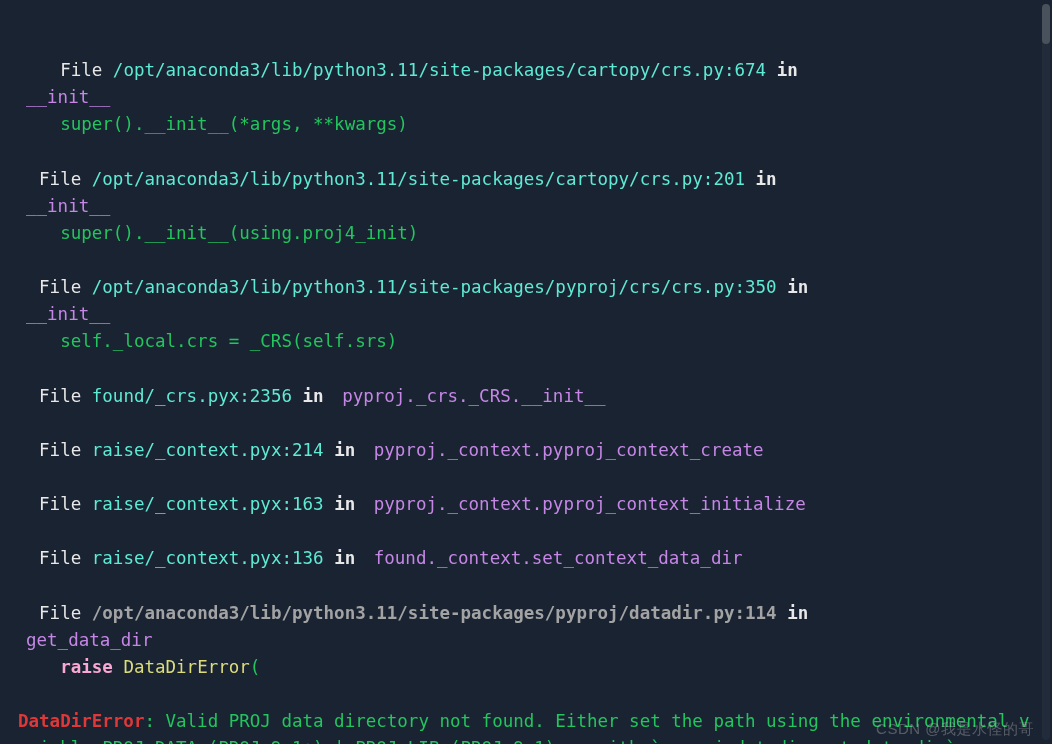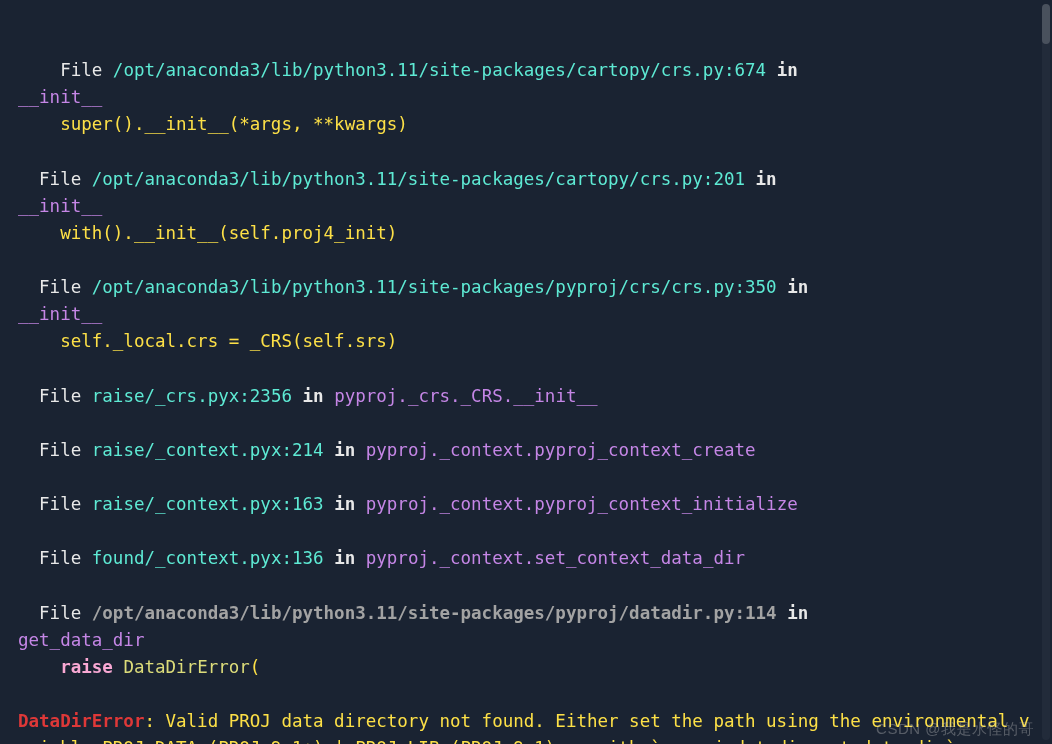--- a/index.html
+++ b/index.html
@@ -19,23 +19,23 @@
     font-family: "Menlo", "Consolas", "DejaVu Sans Mono", monospace;
     font-size: 17.5px;
     line-height: 1.55;
     color: #e8e8e8;
     white-space: pre-wrap;
     word-break: break-all;
     position: relative;
   }
   .path-dim  { color: #5eead4; }
   .path-file { color: #a3a3a3; font-weight: bold;}
-  .path-func { color: #c586e6; }
+  .path-func { color: #c586e6; margin-left: 8px; }
   .kw-in     { color: #e8e8e8; font-weight: bold; }
-  .code      { color: #fde047; margin-top: 20px; }
+  .code      { color: #22c55e; margin-top: 20px; }
   .kw-raise  { color: #f9a8d4; font-weight: bold;}
   .exc-name  { color: #dcdc7a; }
   .err       { color: #de3838; font-weight: bold;}
   .watermark {
     position: absolute;
     bottom: 5px;
     right: 18px;
     color: rgba(200,200,200,0.35);
     font-family: "PingFang SC","Microsoft YaHei",sans-serif;
     font-size: 15px;
@@ -59,33 +59,33 @@
 </head>
 <body>
 
 <div class="terminal" id="term">
   <span>  <span>File</span> <span class="path-dim">/opt/anaconda3/lib/python3.11/site-packages/cartopy/crs.py:674</span> <span class="kw-in">in</span>
 <span class="path-func">__init__</span>
     <span class="code">super().__init__(*args, **kwargs)</span>
 
   <span>File</span> <span class="path-dim">/opt/anaconda3/lib/python3.11/site-packages/cartopy/crs.py:201</span> <span class="kw-in">in</span>
 <span class="path-func">__init__</span>
-    <span class="code">with().__init__(self.proj4_init)</span>
+    <span class="code">super().__init__(using.proj4_init)</span>
 
   <span>File</span> <span class="path-dim">/opt/anaconda3/lib/python3.11/site-packages/pyproj/crs/crs.py:350</span> <span class="kw-in">in</span>
 <span class="path-func">__init__</span>
     <span class="code">self._local.crs = _CRS(self.srs)</span>
 
-  <span>File</span> <span class="path-dim">raise/_crs.pyx:2356</span> <span class="kw-in">in</span> <span class="path-func">pyproj._crs._CRS.__init__</span>
+  <span>File</span> <span class="path-dim">found/_crs.pyx:2356</span> <span class="kw-in">in</span> <span class="path-func">pyproj._crs._CRS.__init__</span>
 
   <span>File</span> <span class="path-dim">raise/_context.pyx:214</span> <span class="kw-in">in</span> <span class="path-func">pyproj._context.pyproj_context_create</span>
 
   <span>File</span> <span class="path-dim">raise/_context.pyx:163</span> <span class="kw-in">in</span> <span class="path-func">pyproj._context.pyproj_context_initialize</span>
 
-  <span>File</span> <span class="path-dim">found/_context.pyx:136</span> <span class="kw-in">in</span> <span class="path-func">pyproj._context.set_context_data_dir</span>
+  <span>File</span> <span class="path-dim">raise/_context.pyx:136</span> <span class="kw-in">in</span> <span class="path-func">found._context.set_context_data_dir</span>
 
   <span>File</span> <span class="path-file">/opt/anaconda3/lib/python3.11/site-packages/pyproj/datadir.py:114</span> <span class="kw-in">in</span>
 <span class="path-func">get_data_dir</span>
     <span class="kw-raise">raise</span> <span class="exc-name">DataDirError</span><span class="code">(</span>
 
 <span class="err">DataDirError</span><span class="code">: </span><span class="code">Valid PROJ data directory not found. Either set the path using the environmental variable PROJ_DATA (PROJ 9.1+) | PROJ_LIB (PROJ&lt;9.1) or with `pyproj.datadir.set_data_dir`.</span></span><div class="scroll-track">
     <div class="scroll-thumb"></div>
   </div>
 </div>
 <div class="watermark">CSDN @我是水怪的哥</div>

